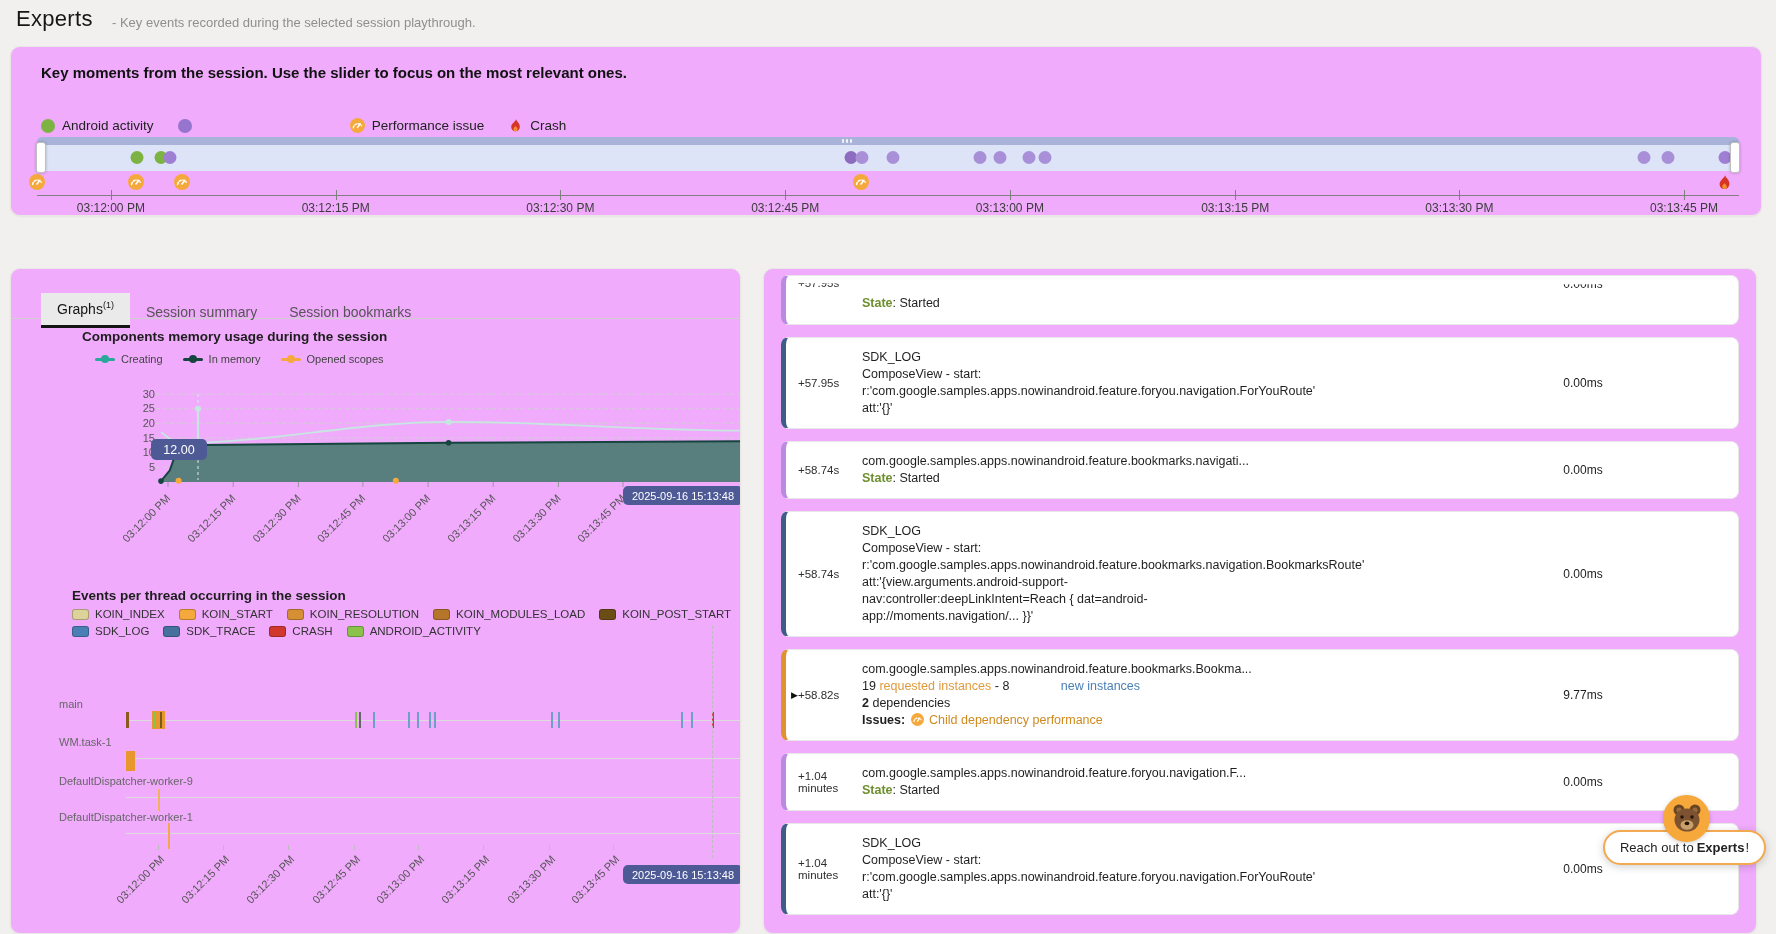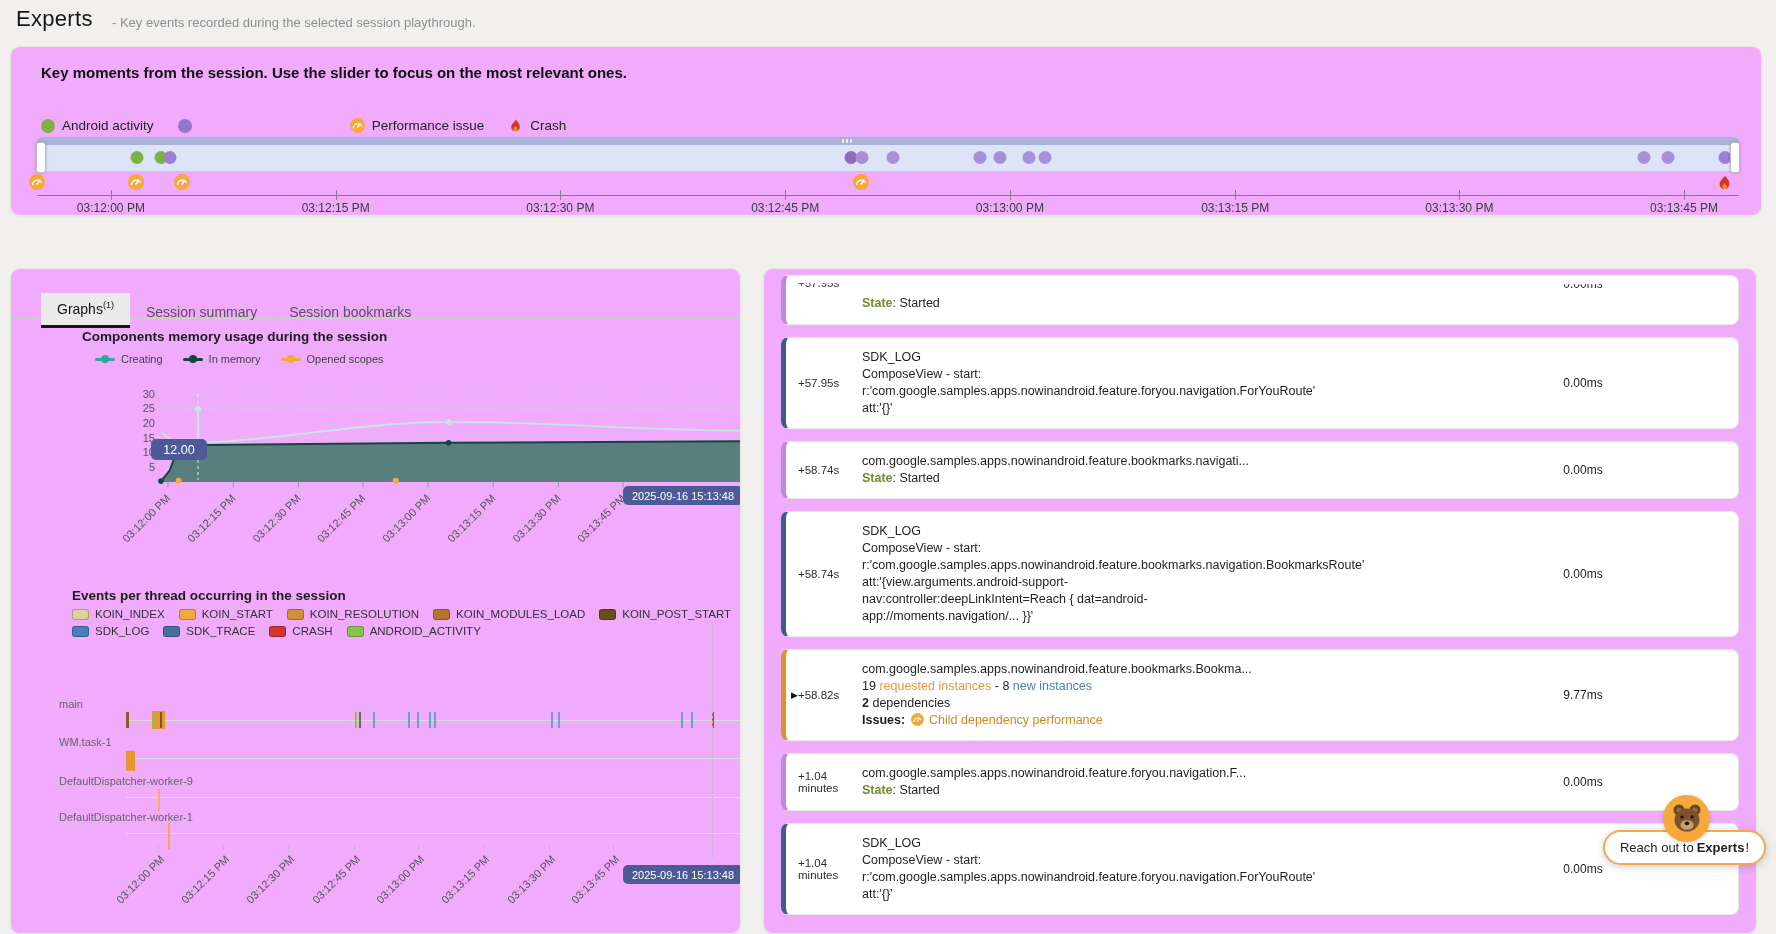--- a/index.html
+++ b/index.html
@@ -61,21 +61,21 @@
   #card-right{left:763px;top:268px;width:994px;height:666px;overflow:hidden;}
   #event-list{margin:6px 17px 0 17px;display:flex;flex-direction:column;gap:12px;}
   .ev-card{position:relative;display:flex;border:1px solid #e7e7e7;border-left:5px solid #999;border-radius:8px;padding:11px 0;background:#fff;box-sizing:border-box;}
   .ev-time{width:64px;padding-left:12px;font-size:11.5px;color:#2e2e2e;display:flex;align-items:center;flex:none;}
   .ev-body{width:606px;font-size:12.5px;color:#1f1f1f;line-height:17px;flex:none;}
   .ev-line{white-space:nowrap;}
   .ev-dur{width:230px;display:flex;align-items:center;justify-content:center;font-size:12px;color:#1c1c1c;flex:none;}
   .ev-caret{position:absolute;left:5px;top:50%;transform:translateY(-50%);font-size:9px;color:#111;}
   .seg-state{color:#6f8f2f;font-weight:bold;}
   .seg-olink{color:#e09a3c;}
-  .seg-blink{color:#4a7fb5;}
+  .seg-blink{color:#4a7fb5;margin-left:48px;}
   .seg-bold{font-weight:bold;}
   .seg-issue{color:#cf8a1f;}
   .seg-icon{display:inline-block;width:13px;height:13px;vertical-align:-2px;margin:0 2px;}
   .ev-clipped{padding-top:5px;padding-bottom:12px;}
   .ev-clipped .ev-time,.ev-clipped .ev-dur{align-items:flex-start;}
   .cut{clip-path:inset(52% 0 0 0);display:inline-block;transform:translateY(-4px);}
   .ev-clipped .ev-body{padding-top:14px;}
   
   #expert{position:absolute;left:1603px;top:830px;width:163px;height:35px;background:#fff;border:2px solid #f2a94f;border-radius:19px;box-shadow:0 2px 8px rgba(0,0,0,.18);display:flex;align-items:center;justify-content:center;font-size:13px;color:#222;z-index:40;box-sizing:border-box;white-space:nowrap;}
   #expert b{margin:0 1px 0 3px;}

